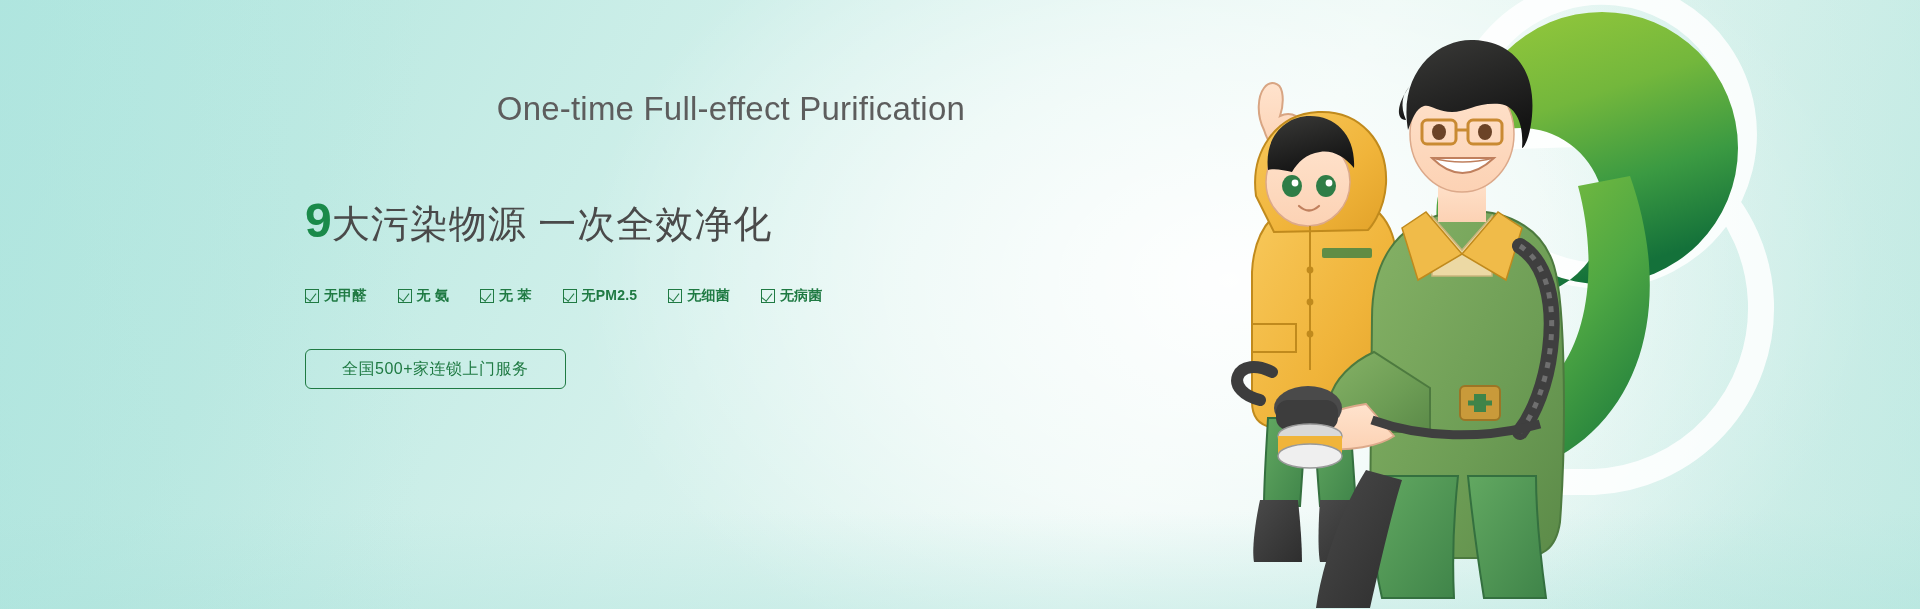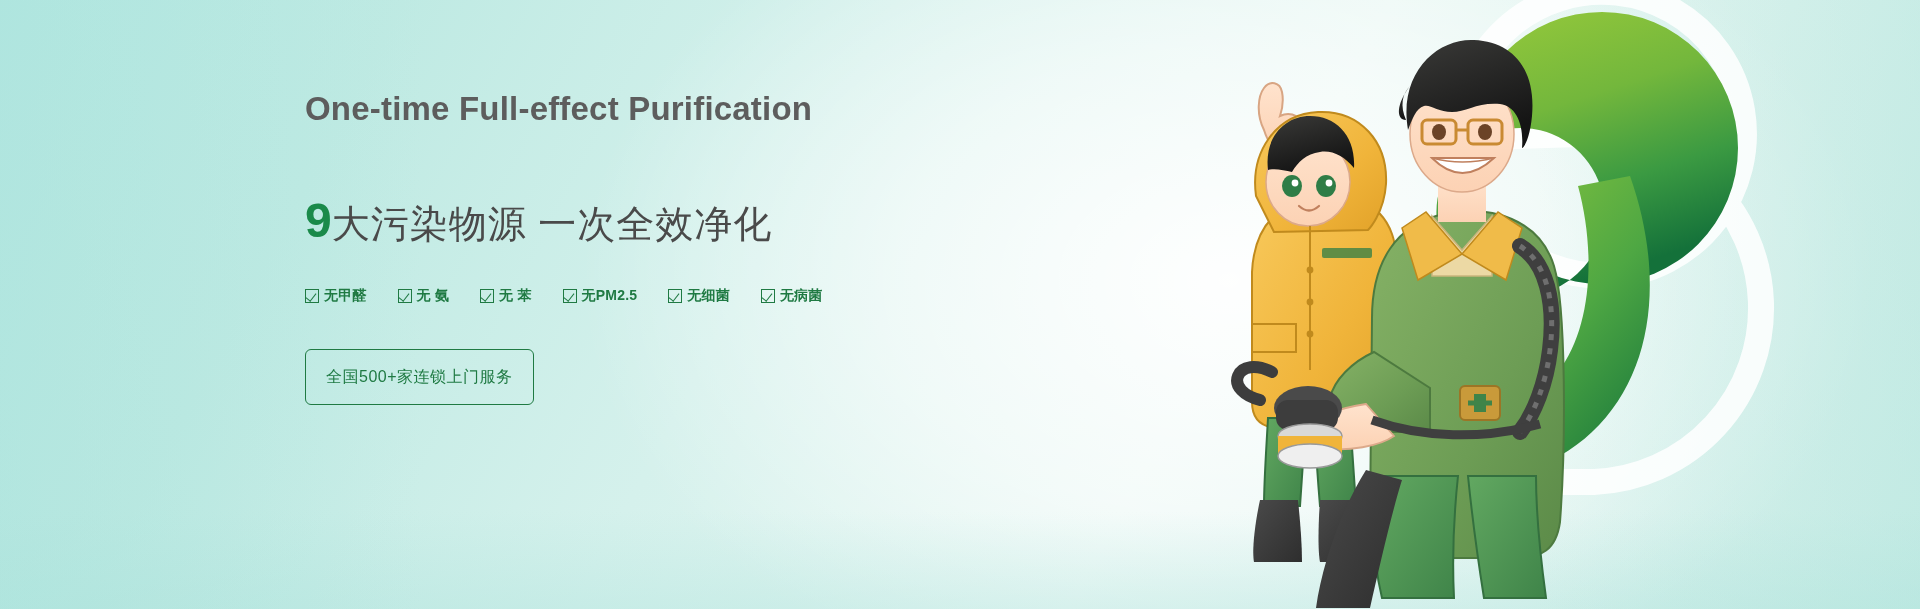--- a/index.html
+++ b/index.html
@@ -34,23 +34,24 @@
     position:absolute;
     left:305px;
     top:88px;
     width:660px;
   }
 
   .en-line {
     font-size:33px;
     line-height:41px;
     color:#5d5d5d;
-    font-weight:700;
+    font-weight:400;
     letter-spacing:.2px;
     white-space:nowrap;
+    text-align:right;
   }
 
   #cn-head {
     margin-top:32px;
     white-space:nowrap;
     display:flex;
     align-items:baseline;
   }
   #cn-nine {
     font-size:48px;
@@ -101,22 +102,22 @@
     font-weight:700;
     color:#1f7a43;
     letter-spacing:.2px;
   }
 
   #cta {
     margin-top:44px;
     display:inline-flex;
     align-items:center;
     justify-content:center;
-    height:56px;
-    padding:0 20px;
+    height:40px;
+    padding:0 36px;
     border:1.6px solid #1f7a43;
     border-radius:6px;
     color:#1f7a43;
     font-size:16px;
     letter-spacing:.5px;
     background:transparent;
     cursor:pointer;
   }
 
   

